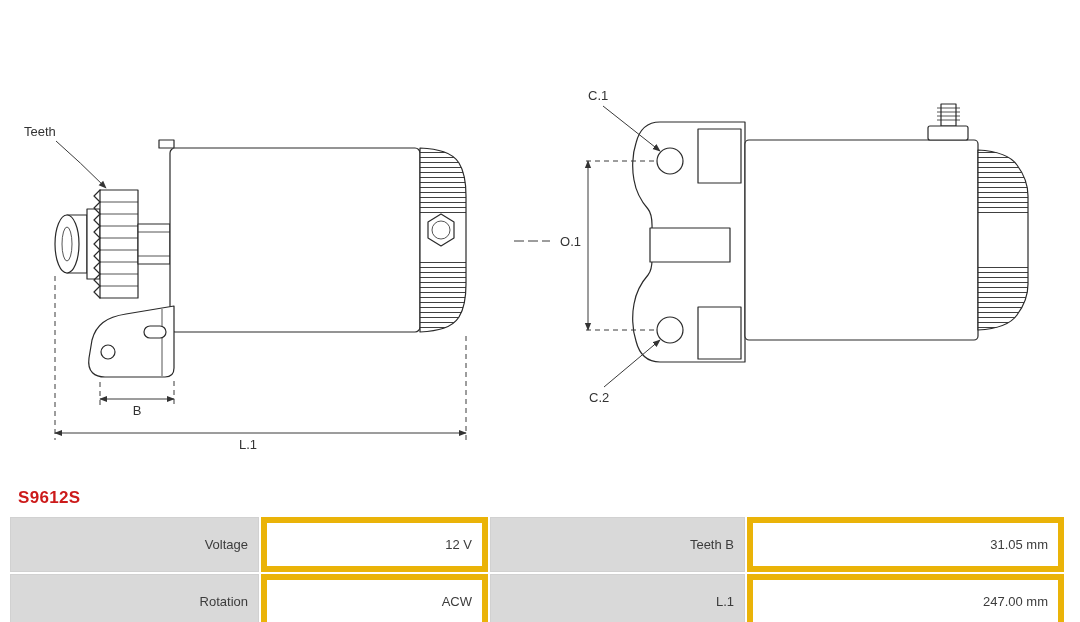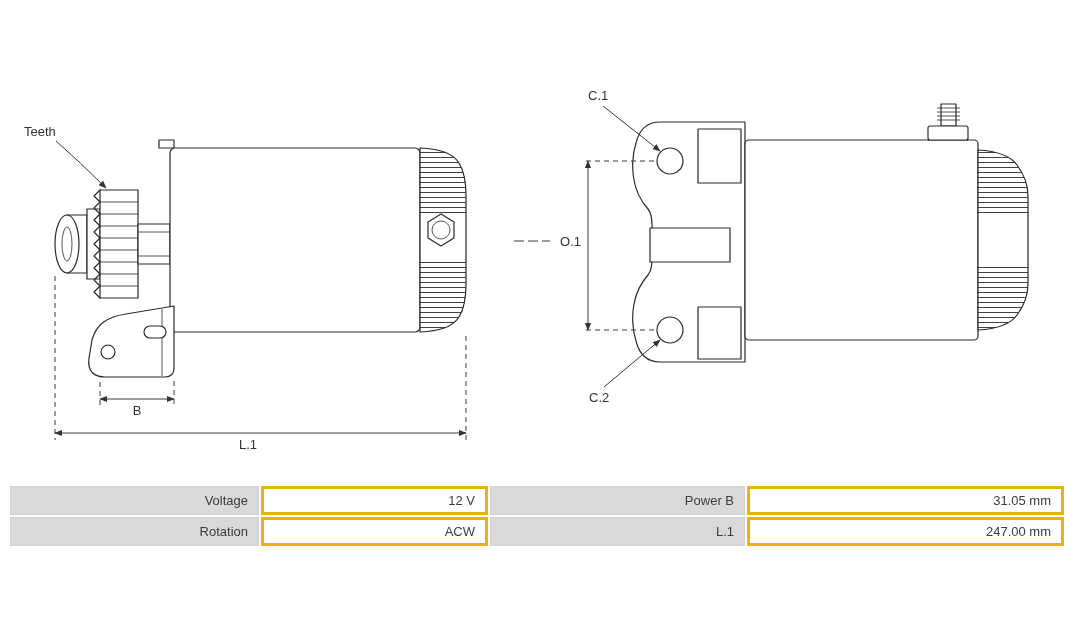--- a/index.html
+++ b/index.html
@@ -27,28 +27,28 @@
     border-collapse: separate;
     border-spacing: 2px;
     table-layout: fixed;
     width: 1058px;
     margin-left: 8px;
     font-size: 13px;
     color: #3c3c3c;
   }
   table.specs td {
     height: 29px;
-    padding: 4px 10px;
+    padding: 14px 10px;
     text-align: right;
     vertical-align: middle;
     white-space: nowrap;
     overflow: hidden;
   }
   td.lbl { background: #d9d9d9; border: 1px solid #d1d1d1; }
-  td.val { background: #ffffff; border: 3px solid #eab308; }
+  td.val { background: #ffffff; border: 6px solid #eab308; }
 </style>
 </head>
 <body>
 
 <div class="page">
 
   <div class="diagram">
     <svg width="1080" height="484" viewBox="0 0 1080 484">
       <defs>
         <marker id="arr" viewBox="0 0 10 10" refX="9" refY="5" markerWidth="8" markerHeight="8" orient="auto-start-reverse">
@@ -182,33 +182,34 @@
           <line class="dim dash" x1="586" y1="161" x2="656" y2="161"></line>
           <line class="dim dash" x1="586" y1="330" x2="656" y2="330"></line>
           <line class="dim" x1="588" y1="161" x2="588" y2="330" marker-start="url(#arr)" marker-end="url(#arr)"></line>
           <line class="dim" x1="514" y1="241" x2="550" y2="241" stroke-dasharray="10 4"></line>
           <text class="dimtext" x="581" y="246" text-anchor="end">O.1</text>
         </g>
       </g>
     </svg>
   </div>
 
+  <div class="part-number">S9612S</div>
 
   <table class="specs">
     <colgroup>
       <col style="width:249px">
         <col style="width:227px">
         <col style="width:255px">
         <col style="width:317px">
     </colgroup>
     <tbody>
       <tr>
         <td class="lbl">Voltage</td>
         <td class="val">12 V</td>
-        <td class="lbl">Power B</td>
+        <td class="lbl">Teeth B</td>
         <td class="val">31.05 mm</td>
       </tr>
       <tr>
         <td class="lbl">Rotation</td>
         <td class="val">ACW</td>
         <td class="lbl">L.1</td>
         <td class="val">247.00 mm</td>
       </tr>
     </tbody>
   </table>

